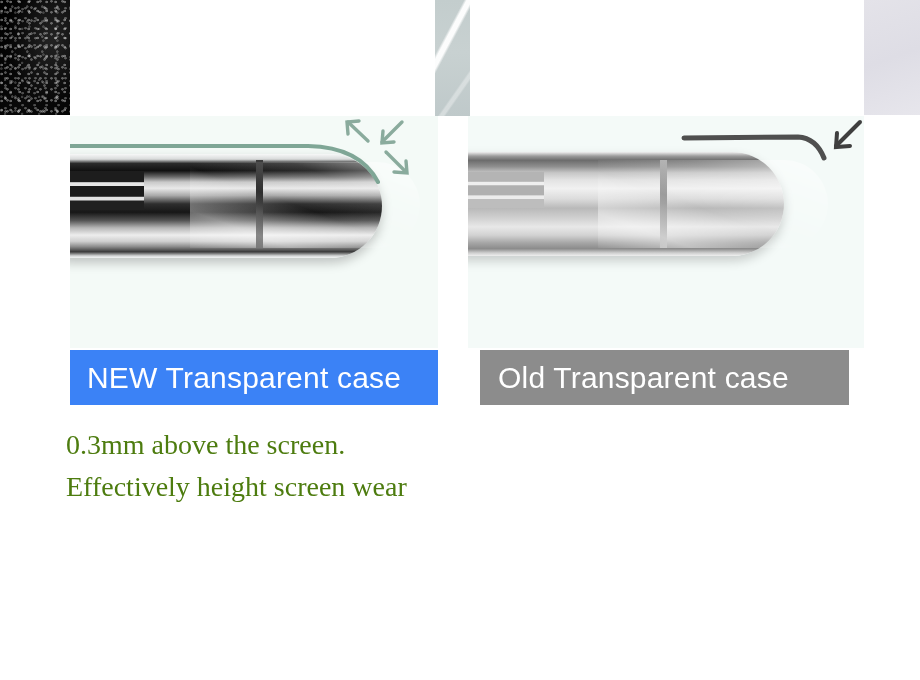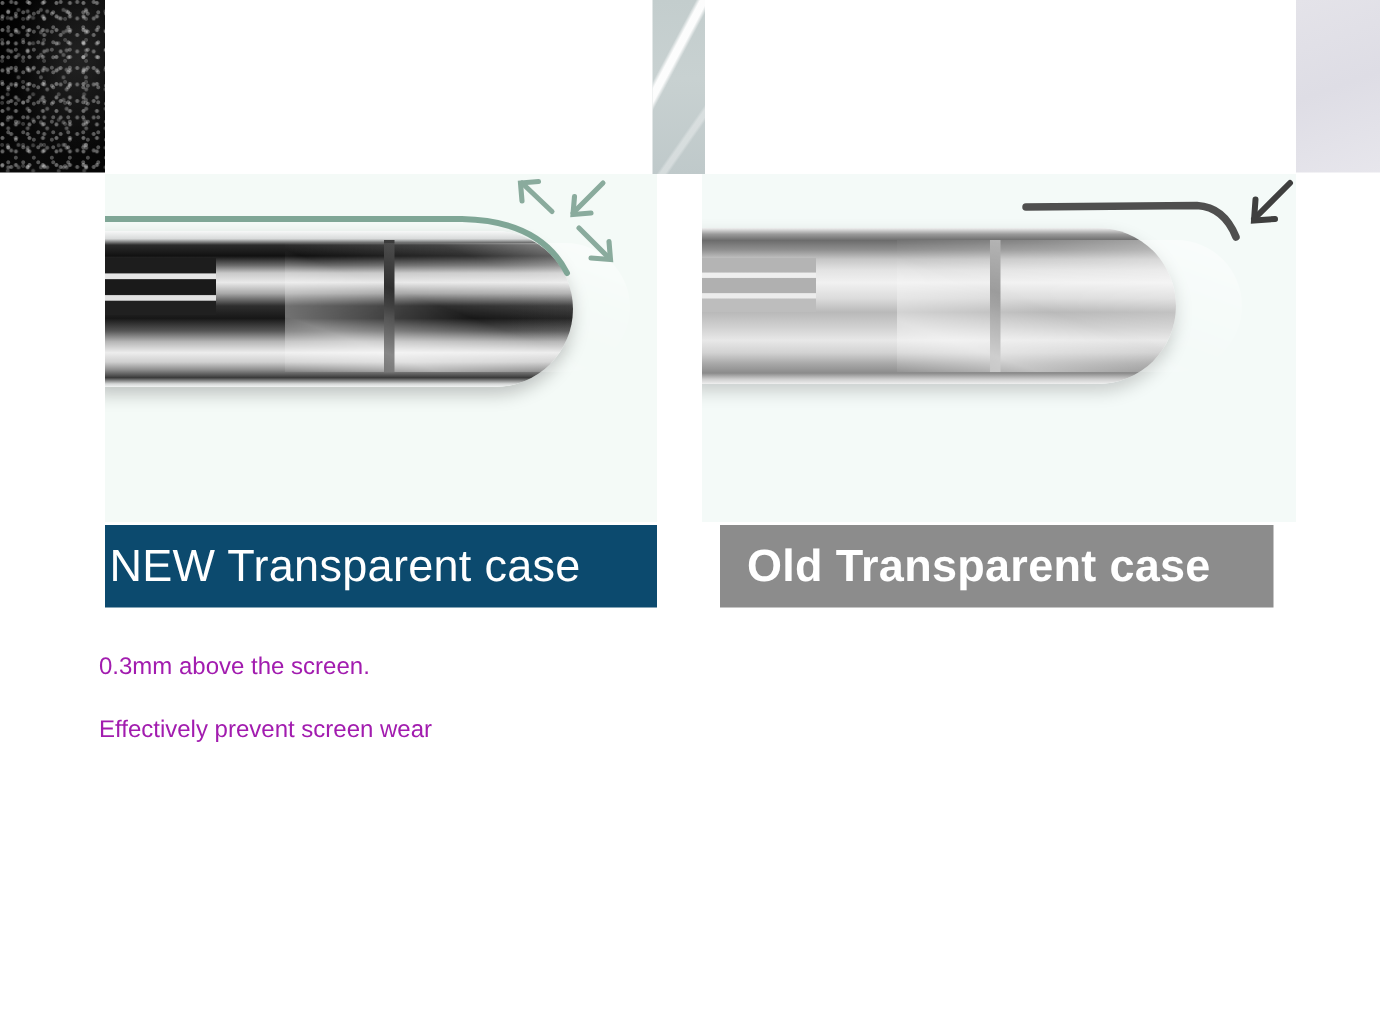--- a/index.html
+++ b/index.html
@@ -174,38 +174,38 @@
     align-items: center;
     box-sizing: border-box;
     color: #ffffff;
     font-size: 30px;
     letter-spacing: .2px;
     white-space: nowrap;
   }
   .band-new {
     left: 70px; top: 350px;
     width: 368px; height: 55px;
-    background: #0c4a6e;
-    padding-left: 3px;
+    background: #3b82f6;
+    padding-left: 17px;
   }
   .band-old {
     left: 480px; top: 350px;
     width: 369px; height: 55px;
     background: #8c8c8c;
     padding-left: 18px;
-    font-weight: bold;
   }
 
   
   .caption {
     position: absolute;
-    color: #a21caf;
-    font-size: 16px;
+    color: #4d7c0f;
+    font-size: 28px;
     line-height: 42px;
     white-space: nowrap;
+    font-family: Liberation Serif, serif;
   }
   .caption-new { left: 66px;  top: 424px; }
   .caption-old { left: 500px; top: 424px; }
 </style>
 </head>
 <body>
 
 <div class="stage">
 
   <div class="strip-black"></div>
@@ -258,16 +258,16 @@
 
   <div class="band band-new">
     <span>NEW Transparent case</span>
   </div>
   <div class="band band-old">
     <span>Old Transparent case</span>
   </div>
 
   <div class="caption caption-new">
     <div>0.3mm above the screen.</div>
-    <div>Effectively prevent screen wear</div>
+    <div>Effectively height screen wear</div>
   </div>
 
 </div>
 
 </body></html>

